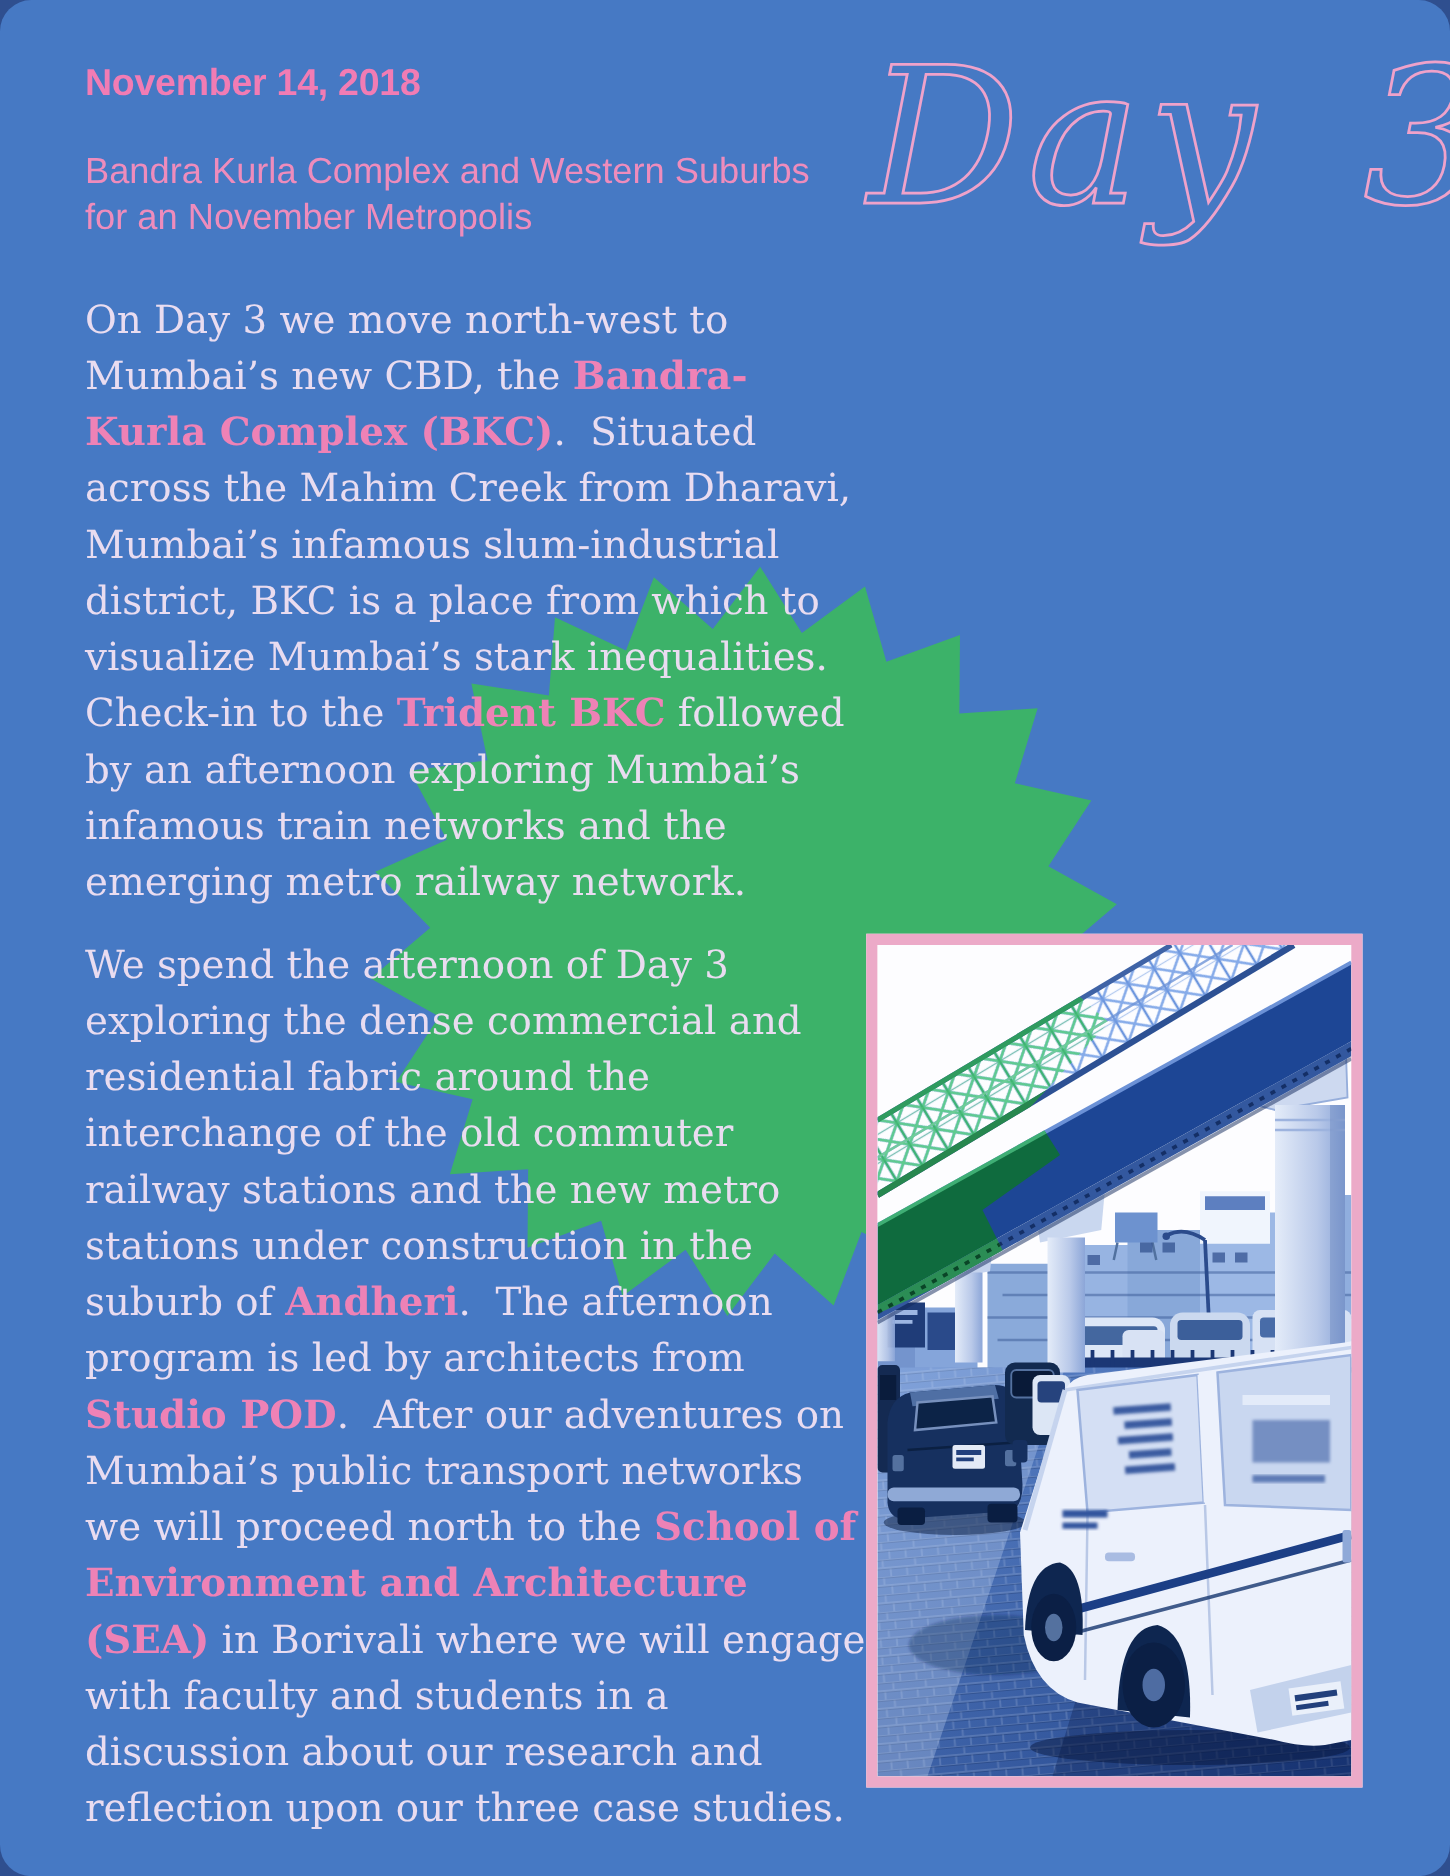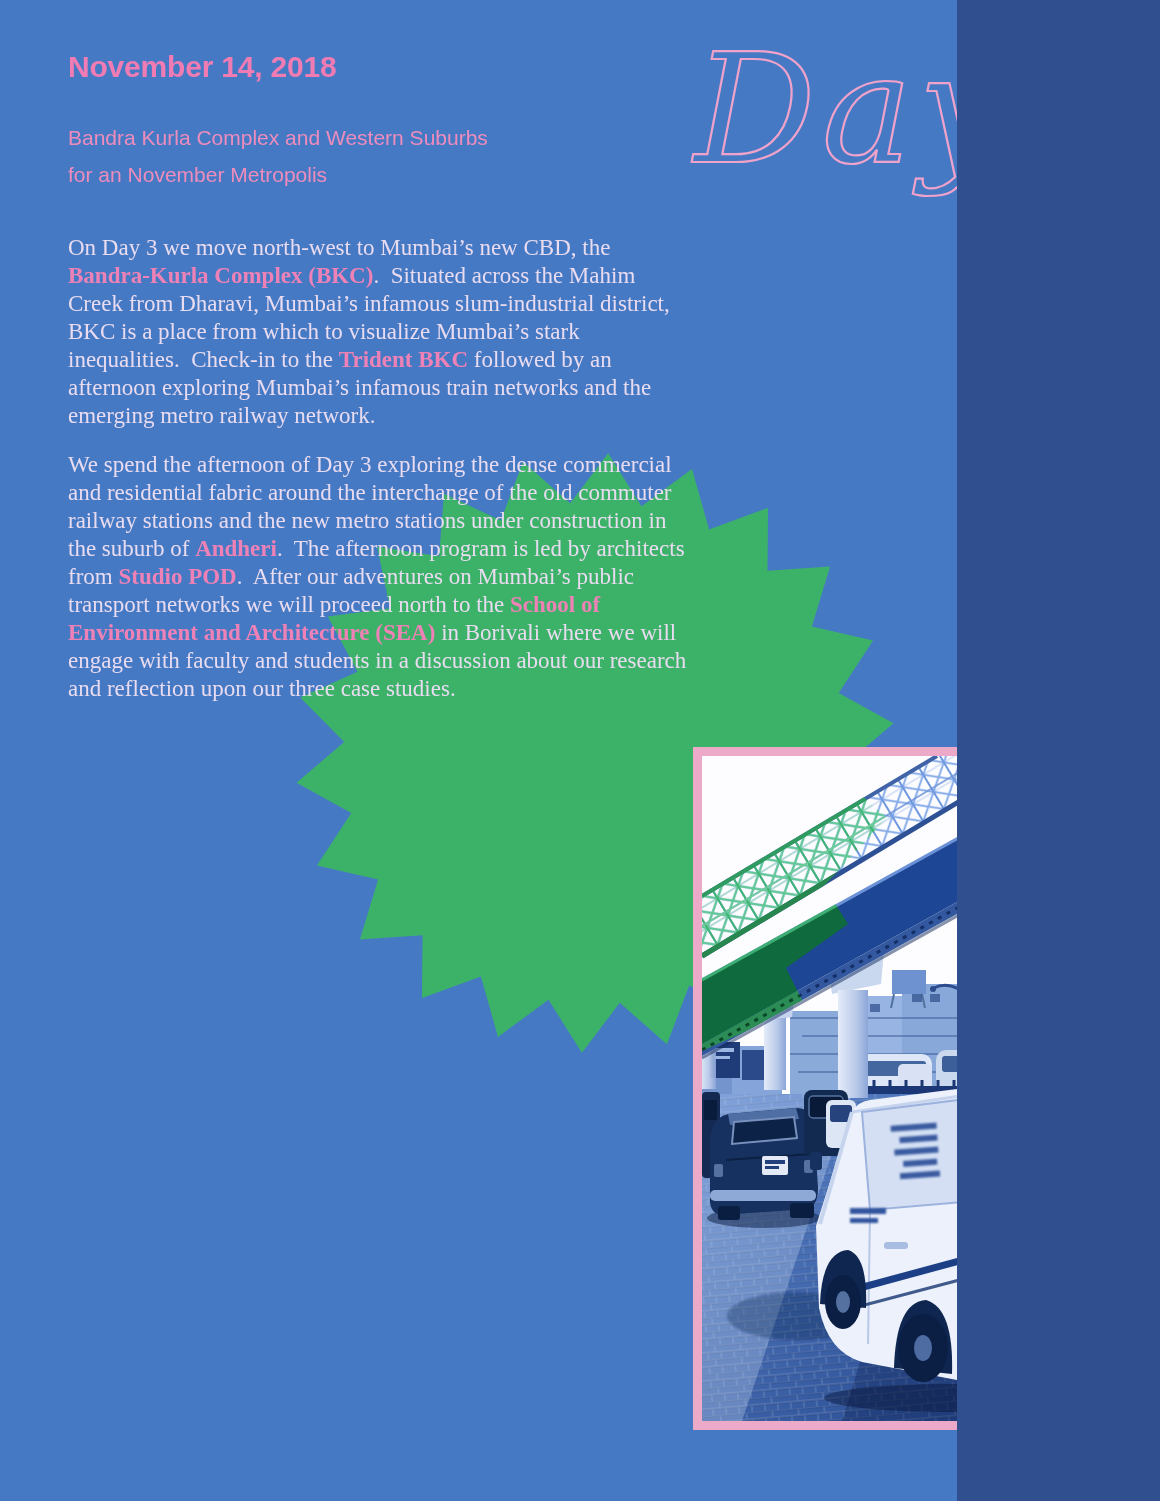--- a/index.html
+++ b/index.html
@@ -1,47 +1,47 @@
 <!DOCTYPE html>
 <html style="--background: #4679c4; --star-green: #3cb269; --frame-pink: #ecaac8; --date-pink: #f17cb4; --subtitle-pink: #ee8cbc; --body-text: #e9dcf0; --accent-pink: #ee82b6; --day-outline: #efa2ca;"><head>
 <meta charset="utf-8">
 <style>
   html,body{margin:0;padding:0;background:#2f4f8f;}
   .page{
     position:relative;
-    width:957px;height:1501px;
+    width:1160px;height:1501px;
     background:var(--background);
     overflow:hidden;
     font-family:"DejaVu Serif",serif;
+    border-radius:25px;
   }
   
   .star-svg{position:absolute;left:0;top:0;z-index:1;pointer-events:none;}
   .star-svg polygon{fill:var(--star-green);}
   
   .hdr{position:absolute;left:68px;top:50px;z-index:3;font-family:"Liberation Sans",sans-serif;}
   .hdr-date{
     margin:0;font-size:30px;font-weight:700;letter-spacing:-.2px;
     color:var(--date-pink);
   }
-  .hdr-sub{margin-top:35px;font-size:21px;line-height:37px;font-weight:400;color:var(--subtitle-pink);}
+  .hdr-sub{margin-top:35px;font-size:29px;line-height:37px;font-weight:400;color:var(--subtitle-pink);}
   
   .day{
     position:absolute;left:694px;top:34px;z-index:2;
     font-family:"DejaVu Serif",serif;font-style:italic;
     font-size:152px;line-height:1;letter-spacing:6px;word-spacing:26px;
     color:transparent;-webkit-text-stroke:2.2px var(--day-outline);
     white-space:nowrap;
   }
   @supports not (-webkit-text-stroke:1px black){.day{color:var(--day-outline);}}
   
   .copy{position:absolute;left:68px;top:234px;width:625px;z-index:3;}
   .copy p{
-    margin:0 0 21px 0;font-size:23px;line-height:28px;
+    margin:0 0 21px 0;font-size:31px;line-height:45px;
     color:var(--body-text);
-    font-family:Liberation Serif, serif;
   }
   .copy .accent{color:var(--accent-pink);font-weight:700;}
   
   .photo-frame{
     position:absolute;left:693px;top:747px;z-index:2;margin:0;
     width:379px;height:665px;
     border:9px solid var(--frame-pink);
     background:#ffffff;
   }
   .photo-frame svg{display:block;}

